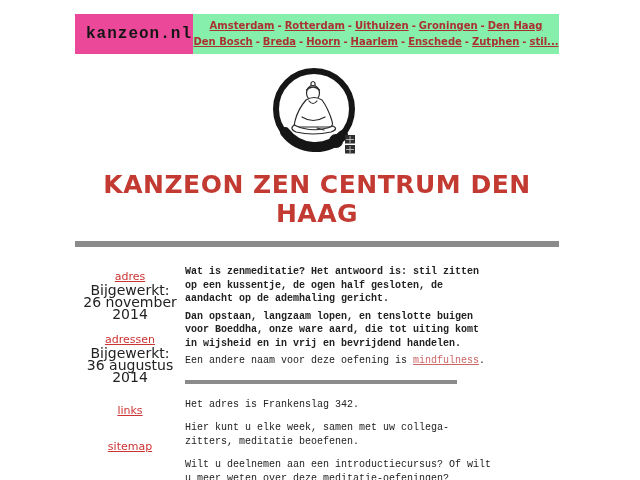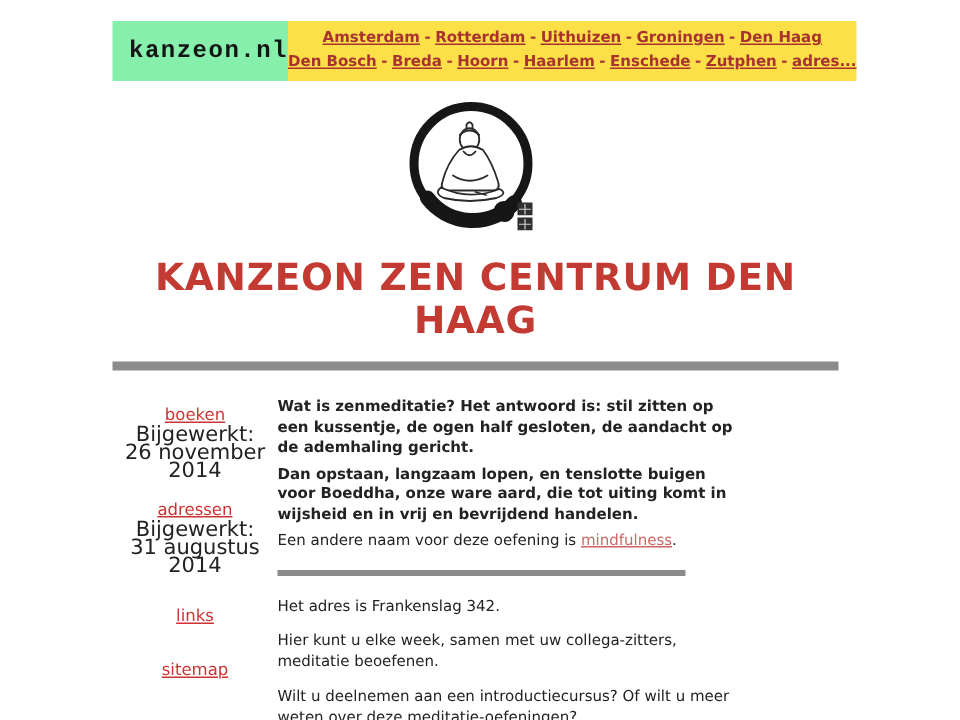--- a/index.html
+++ b/index.html
@@ -9,28 +9,28 @@
     background: #ffffff;
     font-family: "DejaVu Sans", "Liberation Sans", sans-serif;
     color: #222222;
     overflow: hidden;
   }
   .page { margin: 14px 0 0 75px; width: 484px; }
 
   
   .header { display: flex; height: 40px; }
   .logo {
-    width: 118px; background: #86efac; color: #151515;
+    width: 118px; background: #ec4899; color: #151515;
     font-family: "Liberation Mono", "DejaVu Sans Mono", monospace;
     font-weight: bold; font-size: 16px; letter-spacing: 1px;
     display: flex; align-items: center; padding-left: 11px;
     cursor: pointer;
   }
   .nav {
-    flex: 1; background: #fde047;
+    flex: 1; background: #86efac;
     display: flex; flex-direction: column; justify-content: center; align-items: center;
     gap: 4px; font-size: 10px; font-weight: bold;
   }
   .nav-line { white-space: nowrap; line-height: 12px; }
   .nav a { color: #a93230; text-decoration: underline; cursor: pointer; }
   .nav .sep { color: #a93230; margin: 0 3px; text-decoration: none; }
 
   
   .enso-wrap { text-align: center; margin-top: 8px; height: 96px; }
 
@@ -44,36 +44,36 @@
 
   
   .columns { display: flex; margin-top: 18px; }
   .sidebar { width: 110px; flex-shrink: 0; text-align: center; }
   .side-item { margin-bottom: 8px; }
   .side-link { color: #cc3333; text-decoration: underline; font-size: 11px; line-height: 13px; cursor: pointer; display: inline-block; }
   .side-note { font-size: 14px; line-height: 12px; color: #222222; }
   .side-item.linkonly { margin-bottom: 9px; padding-top: 8px; }
 
   .main { width: 310px; font-size: 10px; line-height: 13.5px; }
-  .main p { margin: 0 0 10px; }
+  .main p { margin: 0 0 10px; font-family: Liberation Mono, monospace; }
   .main p.tight { margin: 0 0 4px; }
   .main .bold, .main b { font-weight: bold; }
   .divider { width: 272px; height: 4px; background: #8b8b8b; margin: 12px 0 14px; }
   a.mindfulness { color: #cc6666; text-decoration: underline; cursor: pointer; }
 </style>
 </head>
 <body>
 
 <div class="page">
 
   <div class="header">
     <div class="logo">kanzeon.nl</div>
     <div class="nav">
       <div class="nav-line"><a>Amsterdam</a><span class="sep">-</span><a>Rotterdam</a><span class="sep">-</span><a>Uithuizen</a><span class="sep">-</span><a>Groningen</a><span class="sep">-</span><a>Den Haag</a></div>
-      <div class="nav-line"><a>Den Bosch</a><span class="sep">-</span><a>Breda</a><span class="sep">-</span><a>Hoorn</a><span class="sep">-</span><a>Haarlem</a><span class="sep">-</span><a>Enschede</a><span class="sep">-</span><a>Zutphen</a><span class="sep">-</span><a>adres...</a></div>
+      <div class="nav-line"><a>Den Bosch</a><span class="sep">-</span><a>Breda</a><span class="sep">-</span><a>Hoorn</a><span class="sep">-</span><a>Haarlem</a><span class="sep">-</span><a>Enschede</a><span class="sep">-</span><a>Zutphen</a><span class="sep">-</span><a>stil...</a></div>
     </div>
   </div>
 
   <div class="enso-wrap">
     <svg width="104" height="96" viewBox="0 0 104 96">
 
       <circle cx="49" cy="47" r="38" fill="none" stroke="#161616" stroke-width="6"></circle>
       <path d="M 78 73 A 38 38 0 0 1 20 70" fill="none" stroke="#161616" stroke-width="10" stroke-linecap="round"></path>
       <circle cx="71" cy="79" r="7" fill="#161616"></circle>
 
@@ -96,28 +96,28 @@
     </svg>
   </div>
 
   <h1 class="title">KANZEON ZEN CENTRUM DEN HAAG</h1>
   <div class="hbar"></div>
 
   <div class="columns">
 
     <div class="sidebar">
       <div class="side-item">
-        <a class="side-link">boeken</a>
+        <a class="side-link">adres</a>
         <div class="side-note">Bijgewerkt:</div>
         <div class="side-note">26 november 2014</div>
       </div>
       <div class="side-item">
         <a class="side-link">adressen</a>
         <div class="side-note">Bijgewerkt:</div>
-        <div class="side-note">31 augustus 2014</div>
+        <div class="side-note">36 augustus 2014</div>
       </div>
       <div class="side-item linkonly">
         <a class="side-link">links</a>
       </div>
       <div class="side-item linkonly">
         <a class="side-link">sitemap</a>
       </div>
     </div>
 
     <div class="main">

